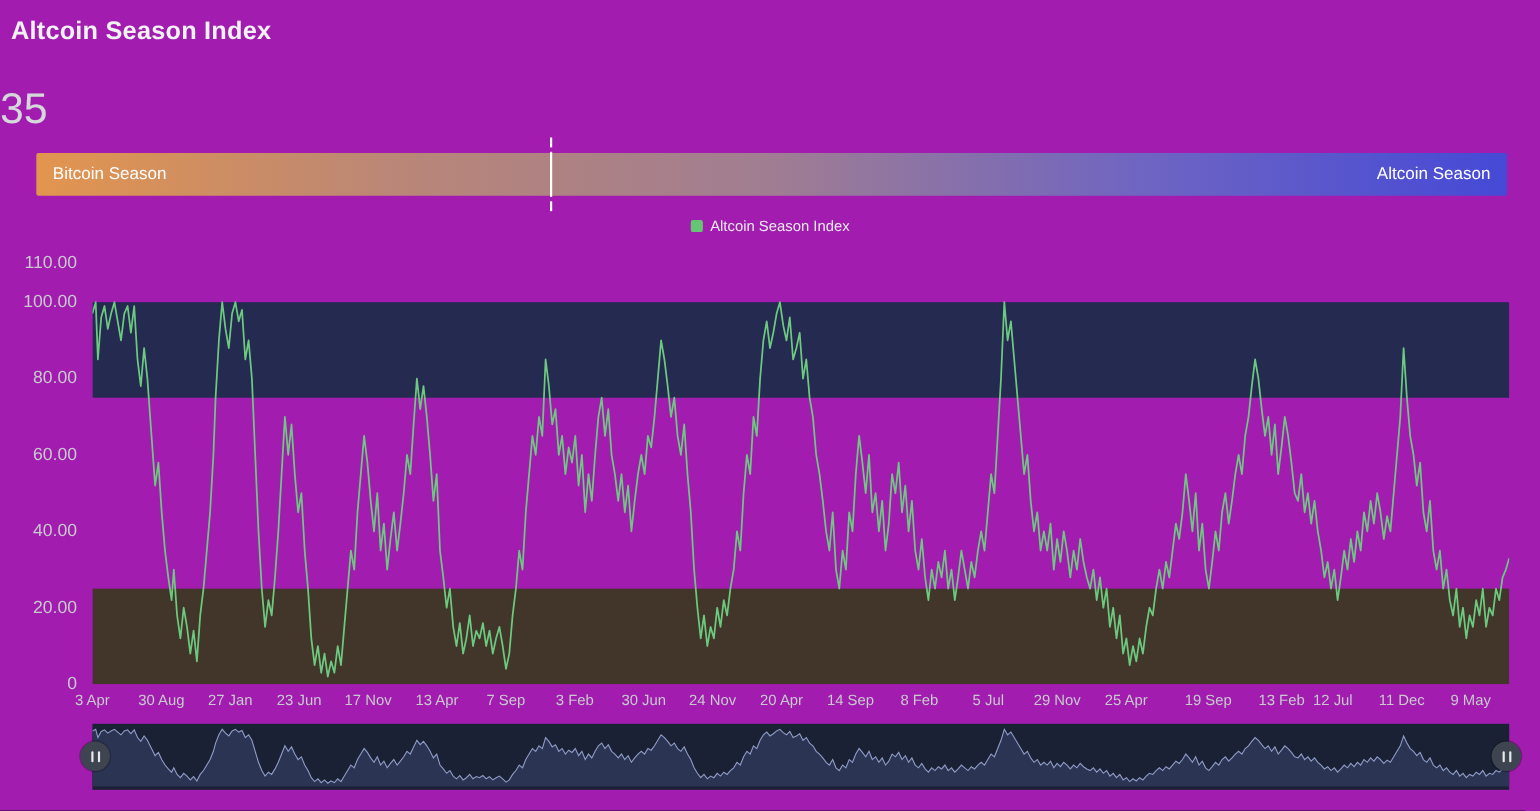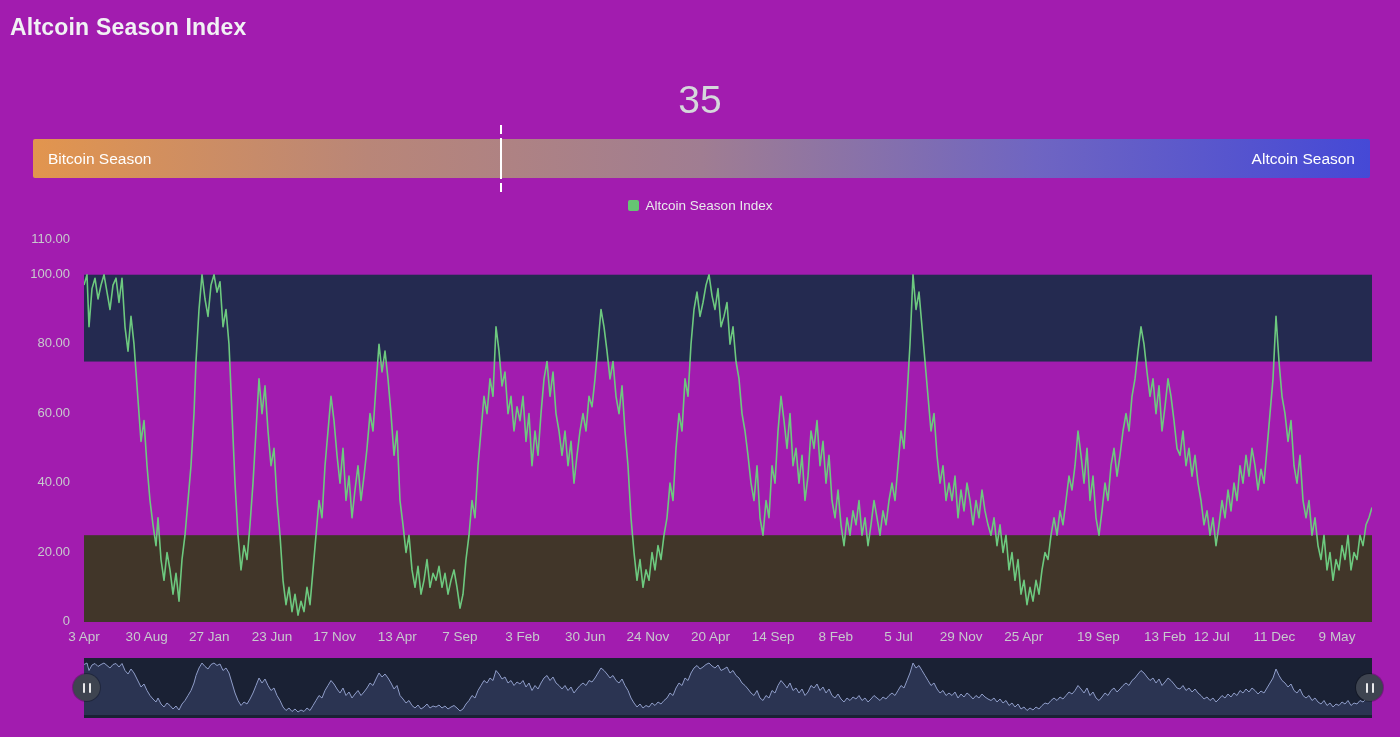--- a/index.html
+++ b/index.html
@@ -1,36 +1,36 @@
 <!DOCTYPE html>
 <html><head>
 <meta charset="utf-8">
 <style>
   html,body{margin:0;padding:0;background:#0d1016;}
   body{font-family:"Liberation Sans", sans-serif; -webkit-font-smoothing:antialiased;}
   #app{position:relative;width:1400px;height:737px;background:#a21caf;overflow:hidden;}
 
   .page-title{position:absolute;left:10px;top:14px;font-size:23px;font-weight:700;color:#f1f2f4;letter-spacing:.2px;}
 
-  .index-value{position:absolute;left:0;top:78px;width:1400px;text-align:center;font-size:39px;font-weight:500;color:#d5d8db;}
+  .index-value{position:absolute;left:0;top:78px;width:1400px;font-size:39px;font-weight:500;color:#d5d8db;}
 
   .season-bar{position:absolute;left:33px;top:139px;width:1337px;height:39px;border-radius:2px;display:flex;align-items:center;justify-content:space-between;}
   .season-bar .lbl{color:#ffffff;font-size:15.5px;padding:0 15px;white-space:nowrap;}
   .season-marker{position:absolute;top:-14px;bottom:-14px;width:2px;transform:translateX(-1px);}
   .season-marker .dash-top,.season-marker .dash-bottom{position:absolute;left:0;width:2px;height:9px;background:#ffffff;}
   .season-marker .dash-top{top:0;}
   .season-marker .dash-bottom{bottom:0;}
   .season-marker .line{position:absolute;left:0;top:13px;bottom:13px;width:2px;background:#ffffff;}
 
   .legend-row{position:absolute;left:0;top:198px;width:1400px;display:flex;align-items:center;justify-content:center;gap:7px;}
   .legend-swatch{width:11px;height:11px;border-radius:2px;}
   .legend-label{font-size:13.5px;color:#e9eaec;}
 
   .y-axis{position:absolute;left:0;top:0;width:76px;}
-  .y-tick{position:absolute;right:6px;font-size:13px;color:#c7c9cd;white-space:nowrap;}
+  .y-tick{position:absolute;right:6px;font-size:16px;color:#c7c9cd;white-space:nowrap;}
 
   .plot{position:absolute;left:84px;top:240px;width:1288px;height:382px;}
   .x-axis{position:absolute;left:84px;top:629px;width:1288px;height:20px;}
   .x-tick{position:absolute;top:0;transform:translateX(-50%);font-size:13.5px;color:#c7c9cd;white-space:nowrap;}
 
   .watermark{position:absolute;left:1164px;top:572px;display:flex;align-items:center;gap:8px;opacity:.92;}
   .watermark .wm-text{font-size:21px;font-weight:700;color:#cbcdd0;letter-spacing:.3px;}
 
   .navigator{position:absolute;left:84px;top:658px;width:1288px;height:60px;background:#1a2134;}
   .nav-handle{position:absolute;top:674px;width:27px;height:27px;border-radius:50%;background:#3e4450;display:flex;align-items:center;justify-content:center;gap:4px;box-shadow:0 0 0 1px rgba(0,0,0,.25);}

